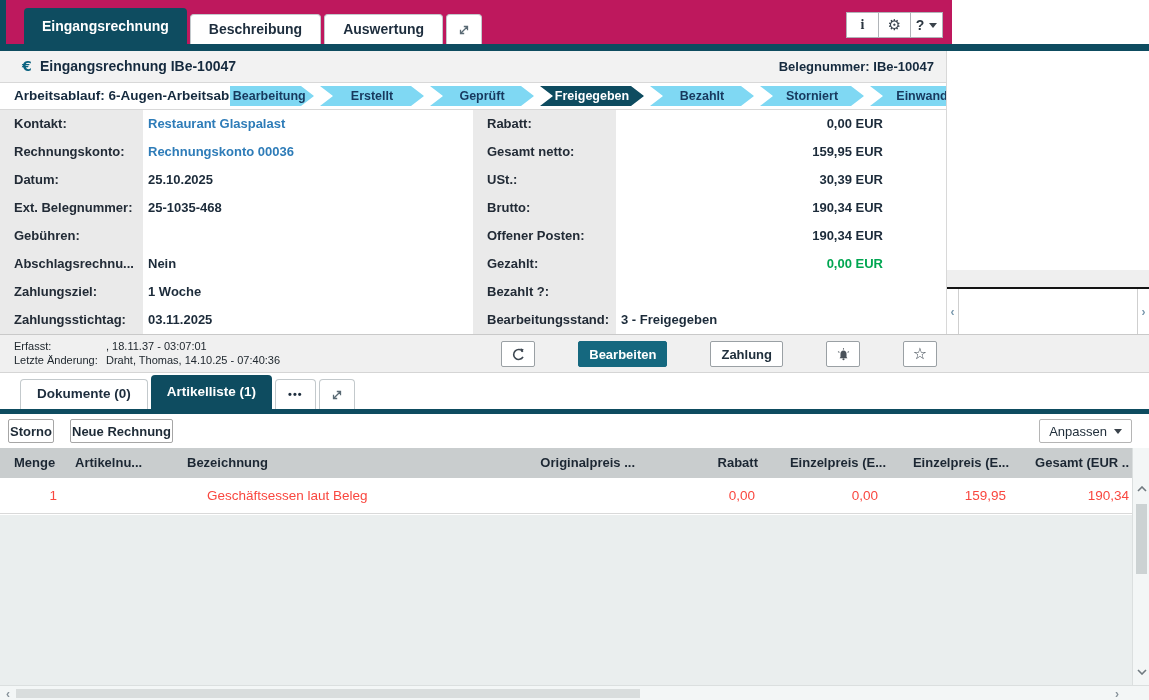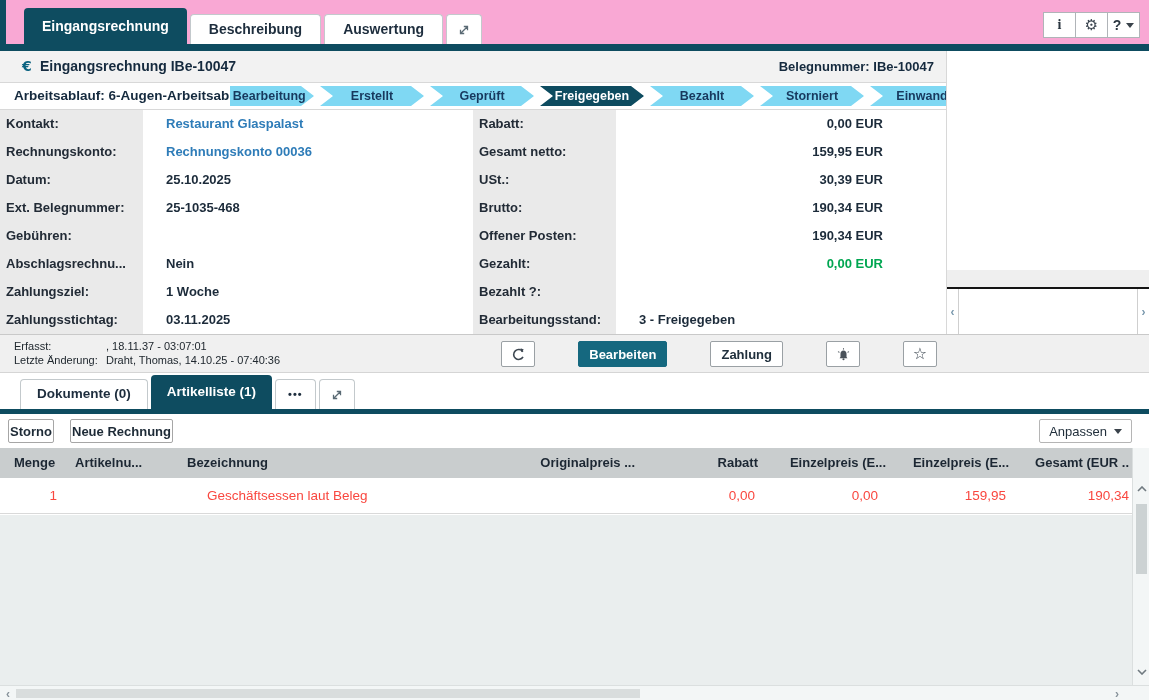--- a/index.html
+++ b/index.html
@@ -4,21 +4,21 @@
 <style>
   * { box-sizing: border-box; margin: 0; padding: 0; }
   html,body { width:1149px; height:700px; }
   body {
     position: relative; overflow: hidden; background: #fff;
     font-family: "Liberation Sans","DejaVu Sans",sans-serif;
     color: #1b2a3a; font-size: 13px;
   }
 
   
-  .topbar { position:absolute; left:0; top:0; width:1149px; height:44px; background:#f9a8d4; }
+  .topbar { position:absolute; left:0; top:0; width:952px; height:44px; background:#be185d; }
   .corner-strip { position:absolute; left:0; top:0; width:6px; height:44px; background:#0e4c60; }
   .toptabs { position:absolute; left:24px; bottom:0; display:flex; align-items:flex-end; gap:3px; }
   .ttab { height:30px; line-height:28px; padding:0 18px; background:#fff; border:1px solid #c3c9cc; border-bottom:none;
           border-radius:4px 4px 0 0; font-weight:600; font-size:14px; color:#1d2d3d; cursor:default; }
   .ttab.active { height:36px; line-height:36px; background:#0e4c60; color:#fff; border:none; }
   .ttab.icontab { width:36px; padding:0; display:flex; align-items:center; justify-content:center; height:30px; }
   .teal-band { position:absolute; left:0; top:44px; width:1149px; height:7px; background:#0e4c60; }
   .top-actions { position:absolute; right:9px; top:12px; display:flex; }
   .top-actions .abtn { min-width:33px; height:26px; background:#fff; border:1px solid #b0b4b8; margin-left:-1px;
           display:flex; align-items:center; justify-content:center; gap:5px; font-weight:700; color:#2b3640; font-size:14px; }
@@ -35,22 +35,22 @@
   .wf-row { position:relative; height:27px; background:#fff; border-bottom:1px solid #d8d8d8; }
   .wf-label { position:absolute; left:14px; line-height:26px; font-weight:700; font-size:13.5px; color:#152a3e; white-space:nowrap; }
   .wf-steps { position:absolute; left:230px; right:0; top:0; bottom:0; display:flex; align-items:center; gap:6px; overflow:hidden; }
   .chev { flex:0 0 104px; height:20px; line-height:20px; text-align:center; background:#7fd8f3; color:#17395e;
           font-weight:700; font-size:12.5px; white-space:nowrap;
           clip-path: polygon(0 0, calc(100% - 13px) 0, 100% 50%, calc(100% - 13px) 100%, 0 100%, 13px 50%); }
   .chev.first { margin-left:-20px; }
   .chev.active { background:#0e4c60; color:#fff; }
 
   .field-grid { display:grid; grid-template-columns:143px 330px 143px 331px; grid-auto-rows:28px; }
-  .flabel { background:#eaeaea; padding-left:6px; line-height:28px; font-weight:700; color:#222b36; white-space:nowrap; overflow:hidden; }
-  .fval { line-height:28px; padding-left:23px; font-weight:600; color:#1c2b3a; white-space:nowrap; }
+  .flabel { background:#eaeaea; padding-left:14px; line-height:28px; font-weight:700; color:#222b36; white-space:nowrap; overflow:hidden; }
+  .fval { line-height:28px; padding-left:5px; font-weight:600; color:#1c2b3a; white-space:nowrap; }
   .fval.link { color:#2e7cb8; cursor:pointer; }
   .fval.amount { text-align:right; padding-right:64px; padding-left:0; }
   .fval.green { color:#00a651; font-weight:700; }
 
   
   .side-region { position:absolute; left:947px; top:51px; width:202px; height:283px; background:#fff; }
   .side-gray { position:absolute; left:0; top:219px; width:202px; height:17px; background:#efefef; }
   .side-black { position:absolute; left:0; top:236px; width:202px; height:2px; background:#141414; }
   .side-strip { position:absolute; left:0; top:238px; width:202px; height:45px; background:#fff; }
   .side-strip .inner { position:absolute; left:11px; right:11px; top:0; bottom:0; border-left:1px solid #cfcfcf; border-right:1px solid #cfcfcf; }

